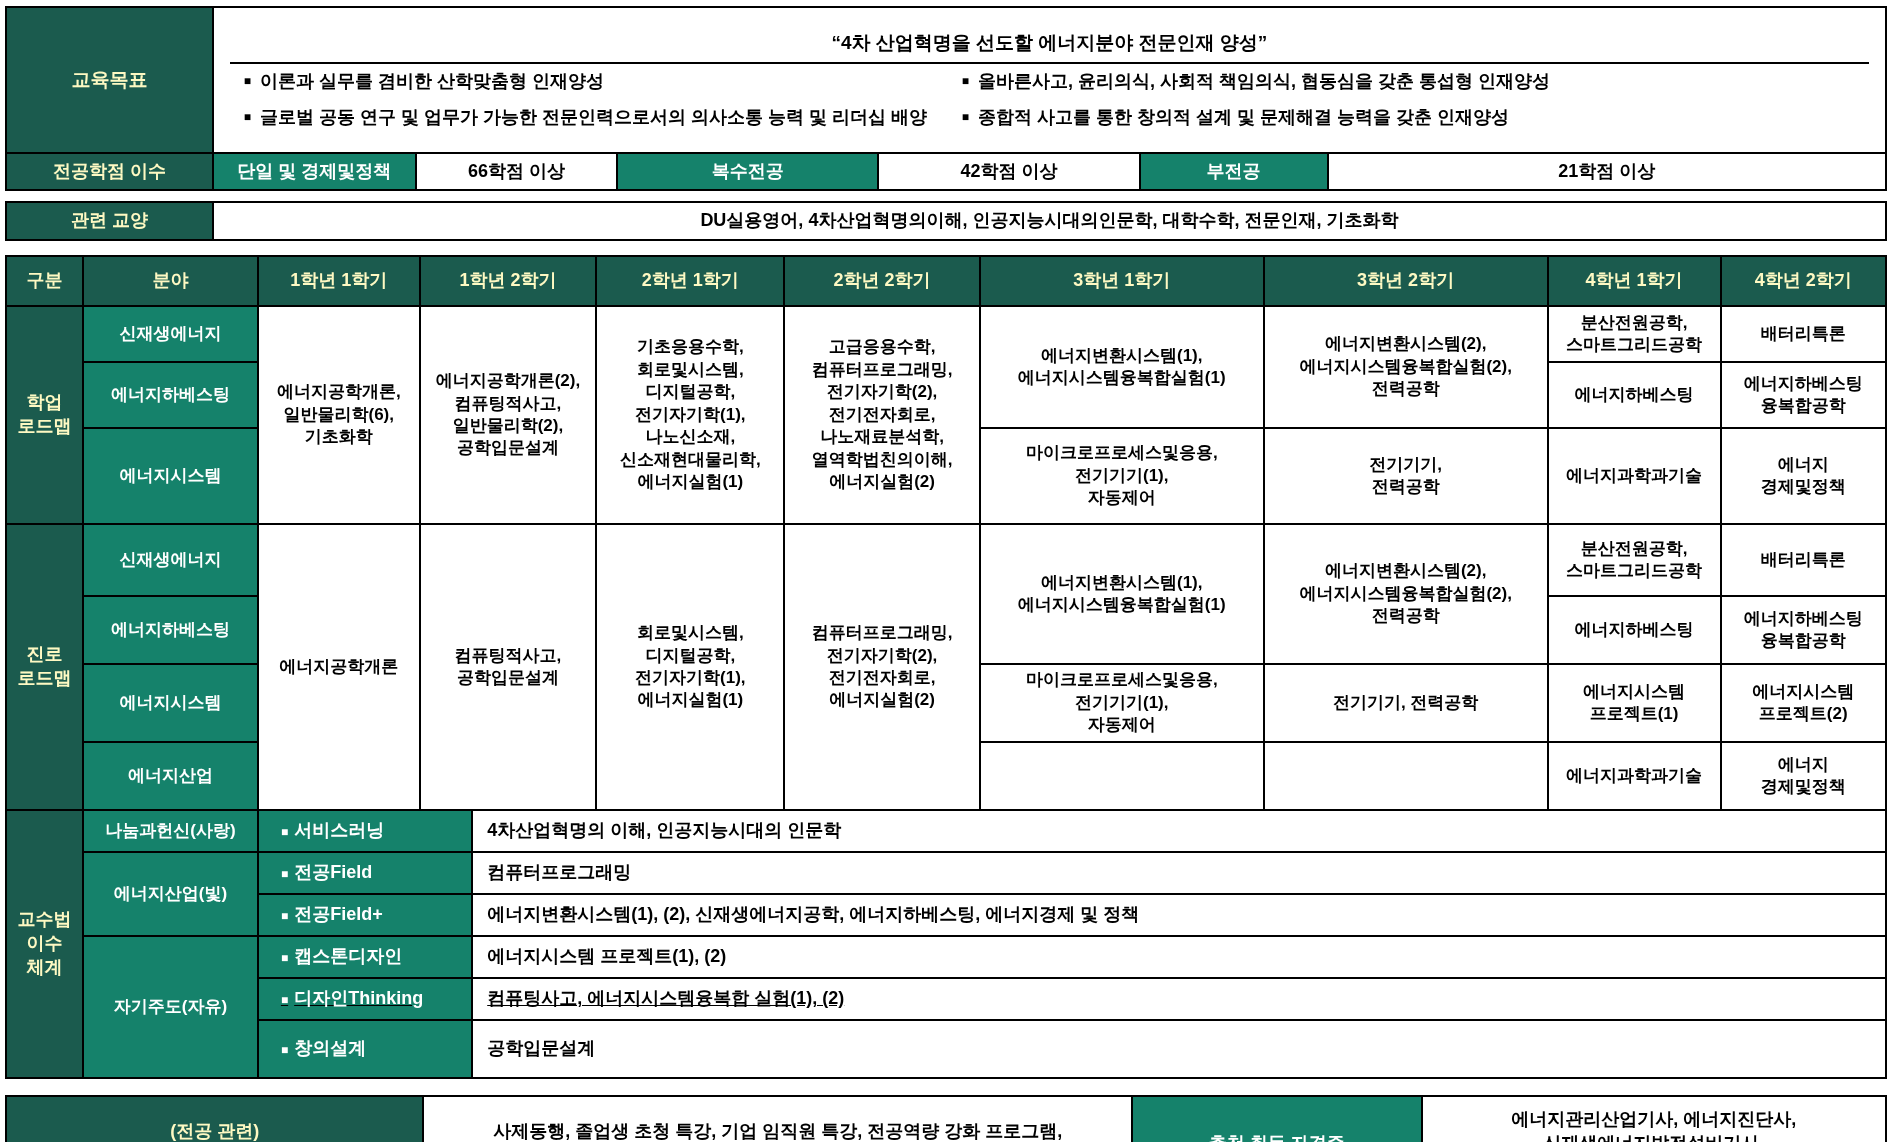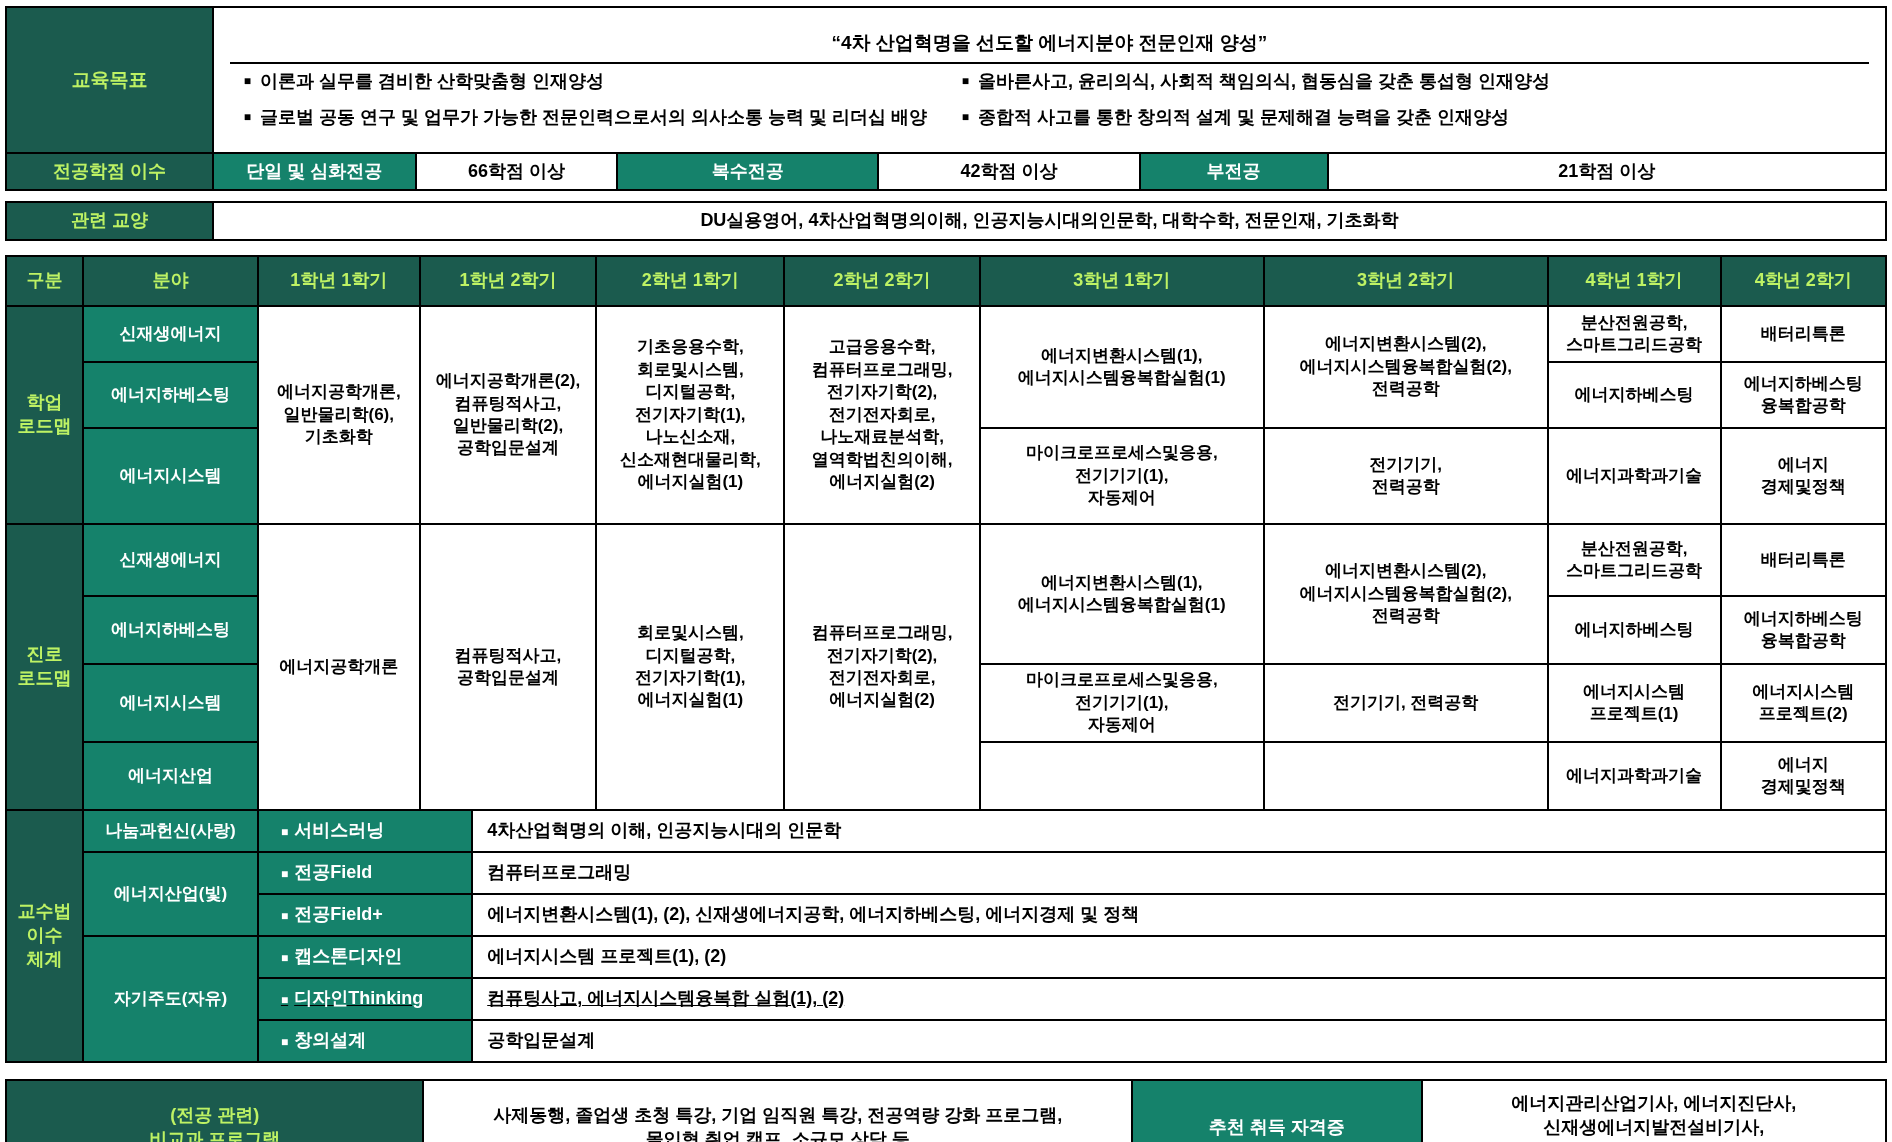--- a/index.html
+++ b/index.html
@@ -1,20 +1,20 @@
 <!DOCTYPE html>
 <html><head>
 <meta charset="utf-8">
 <style>
   html,body{margin:0;padding:0;background:#ffffff;}
   body{font-family:"Liberation Sans","DejaVu Sans",sans-serif;font-weight:700;color:#000;}
   .sheet{width:1892px;height:1142px;box-sizing:border-box;padding:6px 5px;overflow:hidden;background:#fff;}
   table{border-collapse:collapse;width:100%;table-layout:fixed;}
   td{border:2px solid #000;text-align:center;vertical-align:middle;padding:2px 4px;font-size:17px;line-height:1.32;overflow:hidden;}
-  .g{background:#1B5B4E;color:#bef264;}          
+  .g{background:#1B5B4E;color:#fef9c3;}          
   .m{background:#15826B;color:#fff;}          
   .pre{white-space:pre-line;}
   .fs18{font-size:18px;}
   .fs19{font-size:19px;}
   .goal-right{padding:16px;}
   .quote{height:38px;display:flex;align-items:center;justify-content:center;border-bottom:2px solid #000;font-size:19px;}
   .bullets{display:grid;grid-template-columns:43.8% 56.2%;}
   .bullet{height:36px;display:flex;align-items:center;text-align:left;padding-left:14px;font-size:18px;}
   .mark{font-size:12px;margin-right:9px;flex:0 0 auto;}
   .submark{font-size:12px;margin-right:6px;}
@@ -69,21 +69,21 @@
         <col style="width:10.8%">
         <col style="width:10.7%">
         <col style="width:13.9%">
         <col style="width:13.9%">
         <col style="width:10%">
         <col style="width:29.7%">
       </colgroup>
     <tbody>
         <tr style="height:37px;">
       <td class="g fs18">전공학점 이수</td>
-      <td class="m fs18">단일 및 심화전공</td>
+      <td class="m fs18">단일 및 경제및정책</td>
       <td class="fs18">66학점 이상</td>
       <td class="m fs18">복수전공</td>
       <td class="fs18">42학점 이상</td>
       <td class="m fs18">부전공</td>
       <td class="fs18">21학점 이상</td>
     </tr>
   </tbody>
     </table>
 
   <div class="gap10"></div>
@@ -261,21 +261,21 @@
     </tr>
     <tr style="height:42px;">
       <td class="m" rowspan="3">자기주도(자유)</td>
       <td class="m subcell"><span class="submark">■</span><span>캡스톤디자인</span></td>
       <td class="tcontent">에너지시스템 프로젝트(1), (2)</td>
     </tr>
     <tr style="height:42px;text-decoration:underline;">
       <td class="m subcell"><span class="submark">■</span><span>디자인Thinking</span></td>
       <td class="tcontent">컴퓨팅사고, 에너지시스템융복합 실험(1), (2)</td>
     </tr>
-    <tr style="height:42px;">
+    <tr style="height:58px;">
       <td class="m subcell"><span class="submark">■</span><span>창의설계</span></td>
       <td class="tcontent">공학입문설계</td>
     </tr>
   </tbody>
     </table>
 
   <div class="gap16"></div>
 
   <table>
     <colgroup>

